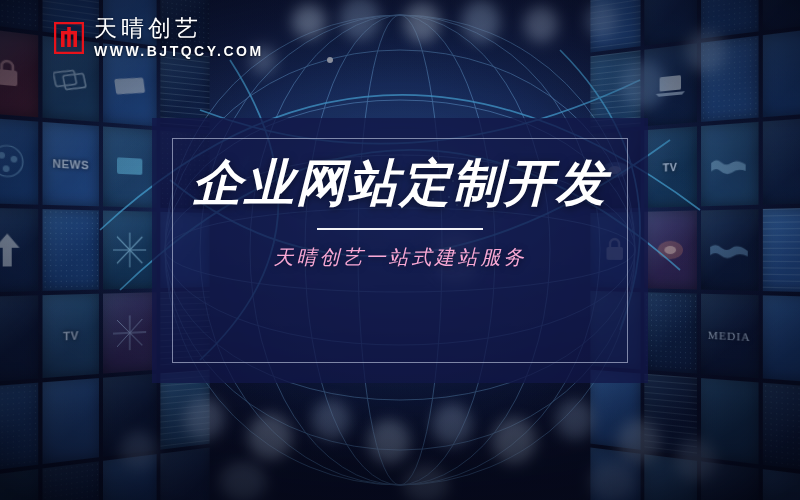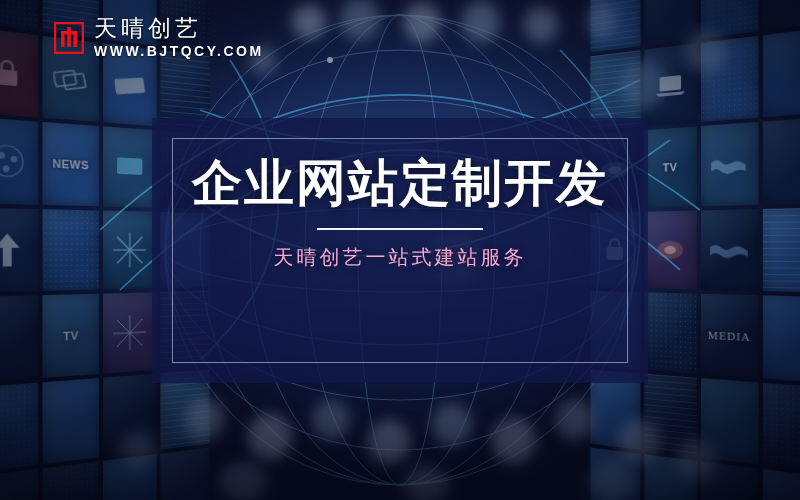--- a/index.html
+++ b/index.html
@@ -165,20 +165,21 @@
 
   
   .panel {
     position: absolute;
     left: 152px;
     top: 118px;
     width: 496px;
     height: 265px;
     background: rgba(18,23,72,.78);
     z-index: 30;
+    font-style: italic;
   }
   .panel-inner-border {
     position: absolute;
     left: 20px;
     top: 20px;
     right: 20px;
     bottom: 20px;
     border: 1px solid rgba(196,204,228,.62);
   }
   .panel-content {

